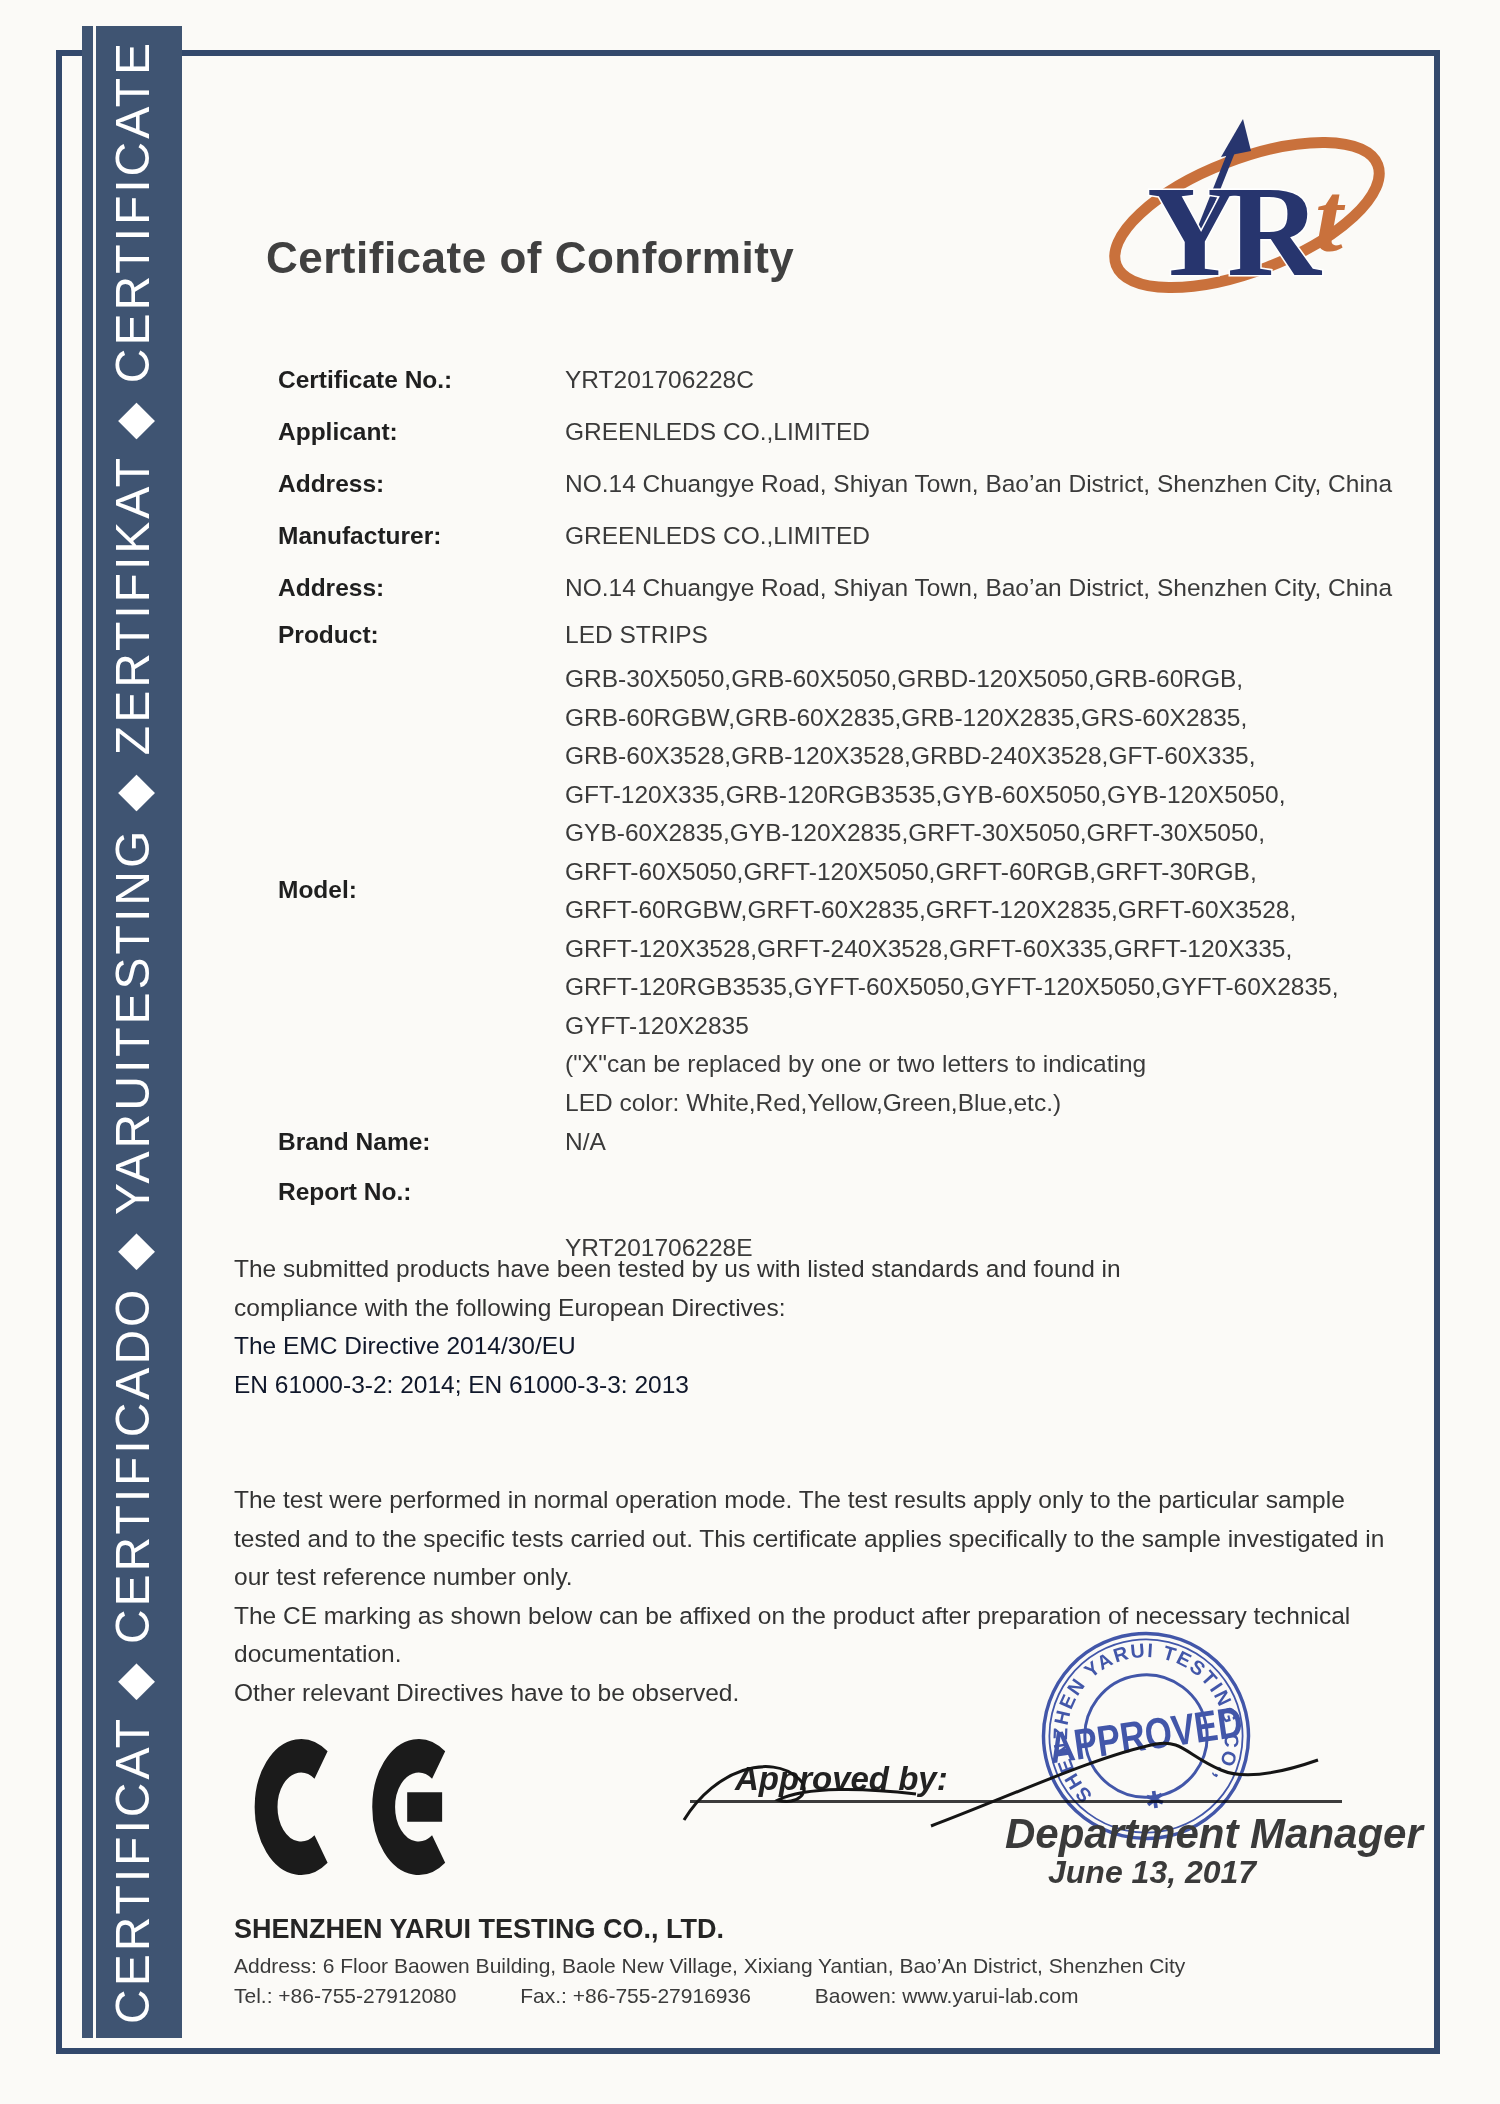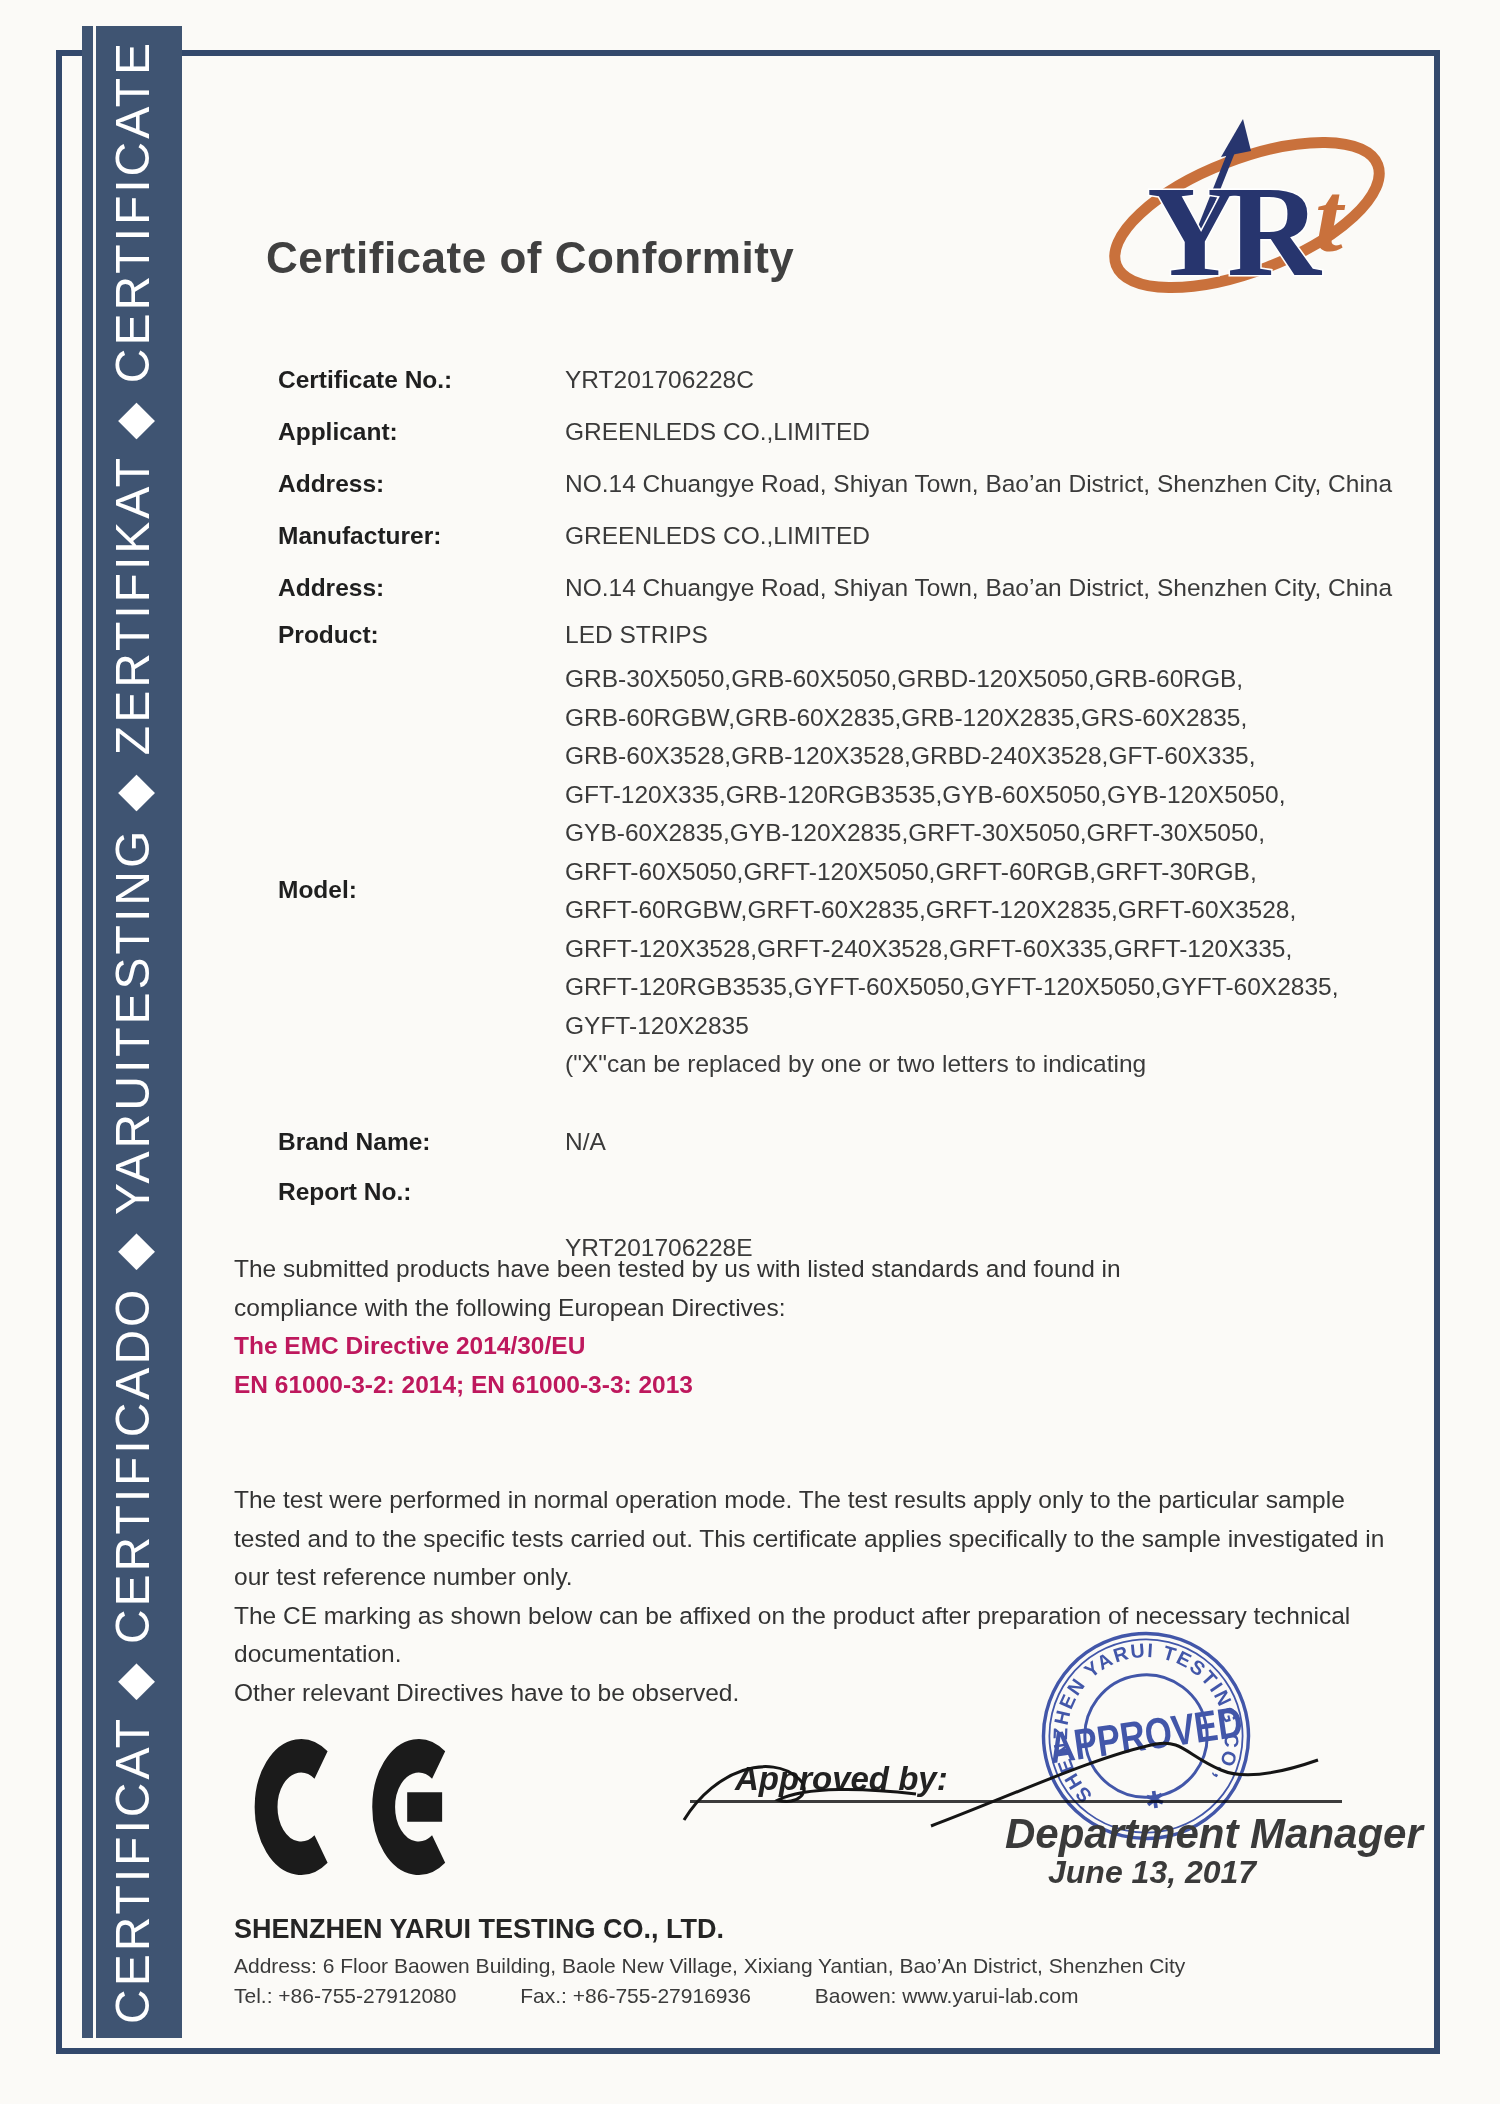--- a/index.html
+++ b/index.html
@@ -16,21 +16,21 @@
   .band-text{white-space:nowrap;transform:rotate(-90deg);color:#ffffff;
     font-size:48px;letter-spacing:3px;font-weight:400;}
   .title{position:absolute;left:266px;top:233px;margin:0;
     font-size:44px;font-weight:bold;color:#404040;letter-spacing:0.5px;}
   .logo{position:absolute;left:1085px;top:103px;width:310px;height:200px;}
   .lbl{position:absolute;left:278px;font-weight:bold;font-size:24.5px;color:#1f1f1f;white-space:nowrap;}
   .val{position:absolute;left:565px;font-size:24.5px;color:#3a3a3a;white-space:nowrap;}
   .model-lines{position:absolute;left:565px;top:660px;font-size:24.5px;color:#3a3a3a;line-height:38.5px;}
   .para{position:absolute;font-size:24.5px;color:#333;line-height:38.5px;}
   .compliance{left:234px;top:1250px;width:1005px;}
-  .compliance .bold-line{font-weight:bold;color:#be185d;}
+  .compliance .bold-line{font-weight:normal;color:#0f172a;}
   .statement{left:234px;top:1481px;width:1165px;}
   .ce{position:absolute;left:254px;top:1736px;width:215px;height:143px;}
   .approved-by{position:absolute;left:735px;top:1760px;font-size:33px;
     font-weight:bold;font-style:italic;color:#222;}
   .sig-rule{position:absolute;left:690px;top:1800px;width:652px;height:3px;background:#3c3c3c;}
   .signer-title{position:absolute;left:1005px;top:1810px;font-size:42px;
     font-weight:bold;font-style:italic;color:#3a3a3a;}
   .sign-date{position:absolute;left:1048px;top:1854px;font-size:32px;
     font-weight:bold;font-style:italic;color:#3a3a3a;}
   .stamp{position:absolute;left:1008px;top:1598px;width:276px;height:276px;
@@ -86,20 +86,21 @@
     <div>GRB-60RGBW,GRB-60X2835,GRB-120X2835,GRS-60X2835,</div>
     <div>GRB-60X3528,GRB-120X3528,GRBD-240X3528,GFT-60X335,</div>
     <div>GFT-120X335,GRB-120RGB3535,GYB-60X5050,GYB-120X5050,</div>
     <div>GYB-60X2835,GYB-120X2835,GRFT-30X5050,GRFT-30X5050,</div>
     <div>GRFT-60X5050,GRFT-120X5050,GRFT-60RGB,GRFT-30RGB,</div>
     <div>GRFT-60RGBW,GRFT-60X2835,GRFT-120X2835,GRFT-60X3528,</div>
     <div>GRFT-120X3528,GRFT-240X3528,GRFT-60X335,GRFT-120X335,</div>
     <div>GRFT-120RGB3535,GYFT-60X5050,GYFT-120X5050,GYFT-60X2835,</div>
     <div>GYFT-120X2835</div>
     <div>("X"can be replaced by one or two letters to indicating</div>
+    <div>LED color: White,Red,Yellow,Green,Blue,etc.)</div>
   </div>
 
   <div class="lbl" style="top:1128px">Brand Name:</div>
   <div class="val" style="top:1128px">N/A</div>
 
   <div class="lbl" style="top:1178px">Report No.:</div>
   <div class="val" style="top:1234px">YRT201706228E</div>
 
   <div class="para compliance">
     <div>The submitted products have been tested by us with listed standards and found in compliance with the following European Directives:</div>

